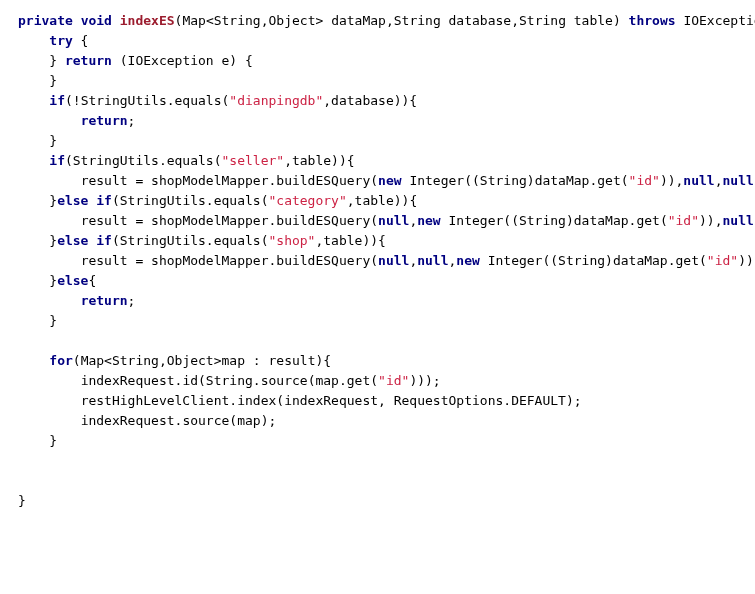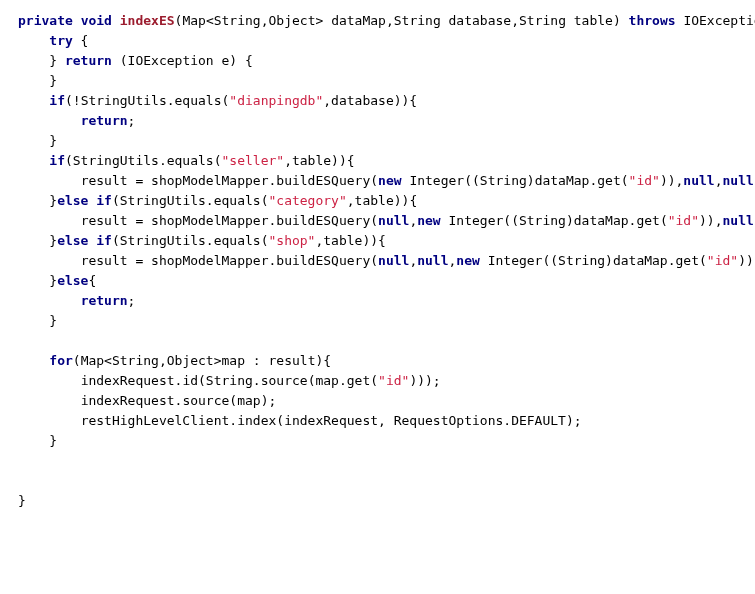--- a/index.html
+++ b/index.html
@@ -61,20 +61,20 @@
       <div class="code-line">    }<span class="tok-keyword">else</span> <span class="tok-keyword">if</span>(<span class="tok-plain">StringUtils</span>.<span class="tok-plain">equals</span>(<span class="tok-string">"category"</span>,<span class="tok-plain">table</span>)){</div>
       <div class="code-line">        <span class="tok-plain">result</span> = <span class="tok-plain">shopModelMapper</span>.<span class="tok-plain">buildESQuery</span>(<span class="tok-keyword">null</span>,<span class="tok-keyword">new</span> <span class="tok-plain">Integer</span>((<span class="tok-plain">String</span>)<span class="tok-plain">dataMap</span>.<span class="tok-plain">get</span>(<span class="tok-string">"id"</span>)),<span class="tok-keyword">null</span>);</div>
       <div class="code-line">    }<span class="tok-keyword">else</span> <span class="tok-keyword">if</span>(<span class="tok-plain">StringUtils</span>.<span class="tok-plain">equals</span>(<span class="tok-string">"shop"</span>,<span class="tok-plain">table</span>)){</div>
       <div class="code-line">        <span class="tok-plain">result</span> = <span class="tok-plain">shopModelMapper</span>.<span class="tok-plain">buildESQuery</span>(<span class="tok-keyword">null</span>,<span class="tok-keyword">null</span>,<span class="tok-keyword">new</span> <span class="tok-plain">Integer</span>((<span class="tok-plain">String</span>)<span class="tok-plain">dataMap</span>.<span class="tok-plain">get</span>(<span class="tok-string">"id"</span>)));</div>
       <div class="code-line">    }<span class="tok-keyword">else</span>{</div>
       <div class="code-line">        <span class="tok-keyword">return</span>;</div>
       <div class="code-line">    }</div>
       <div class="code-line blank">&nbsp;</div>
       <div class="code-line">    <span class="tok-keyword">for</span>(<span class="tok-plain">Map</span>&lt;<span class="tok-plain">String</span>,<span class="tok-plain">Object</span>&gt;<span class="tok-plain">map</span> : <span class="tok-plain">result</span>){</div>
       <div class="code-line">        <span class="tok-plain">indexRequest</span>.<span class="tok-plain">id</span>(<span class="tok-plain">String</span>.<span class="tok-plain">source</span>(<span class="tok-plain">map</span>.<span class="tok-plain">get</span>(<span class="tok-string">"id"</span>)));</div>
+      <div class="code-line">        <span class="tok-plain">restHighLevelClient</span>.<span class="tok-plain">index</span>(<span class="tok-plain">indexRequest</span>, <span class="tok-plain">RequestOptions</span>.<span class="tok-plain">DEFAULT</span>);</div>
       <div class="code-line">        <span class="tok-plain">indexRequest</span>.<span class="tok-plain">source</span>(<span class="tok-plain">map</span>);</div>
-      <div class="code-line">        <span class="tok-plain">restHighLevelClient</span>.<span class="tok-plain">index</span>(<span class="tok-plain">indexRequest</span>, <span class="tok-plain">RequestOptions</span>.<span class="tok-plain">DEFAULT</span>);</div>
       <div class="code-line">    }</div>
       <div class="code-line blank">&nbsp;</div>
       <div class="code-line blank">&nbsp;</div>
       <div class="code-line">}</div>
     </div>
 </div>
 
 </body></html>

